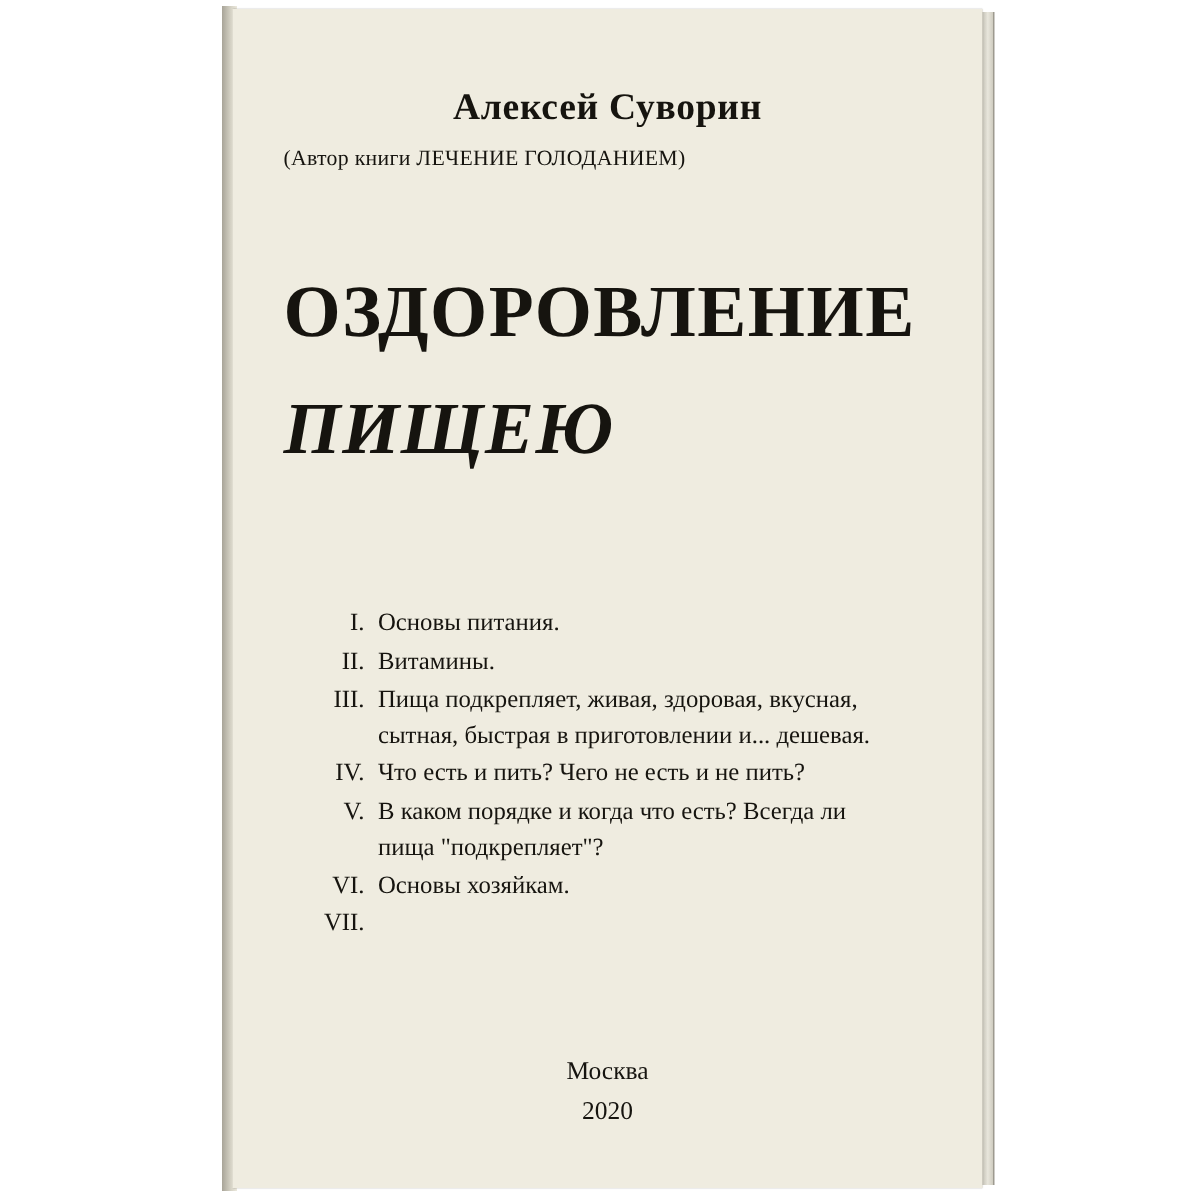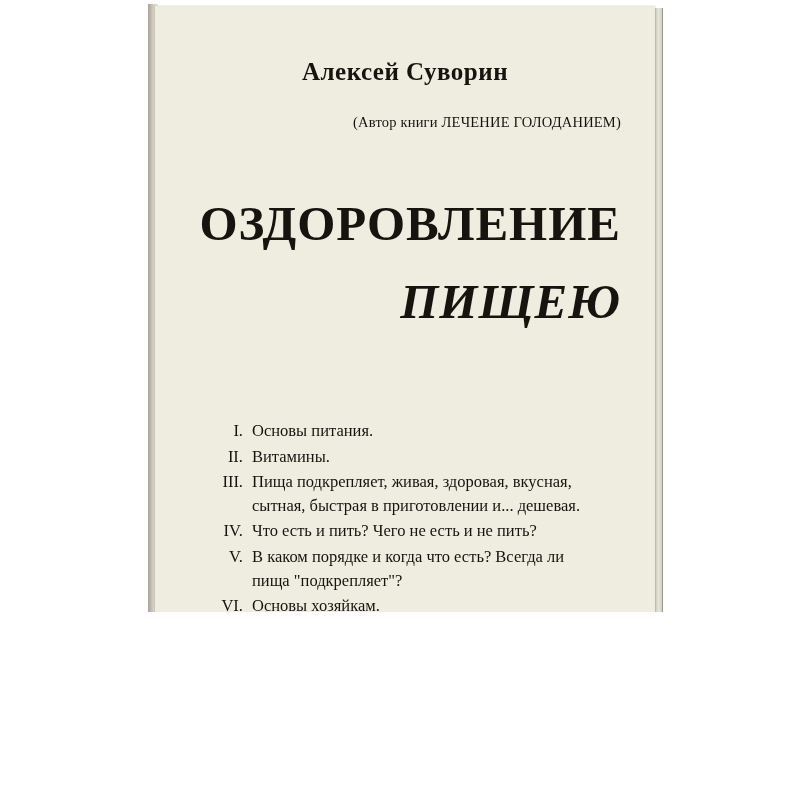--- a/index.html
+++ b/index.html
@@ -7,21 +7,21 @@
     padding: 0;
     width: 800px;
     height: 800px;
     background: #ffffff;
     font-family: "Liberation Serif", serif;
   }
 
   #scene {
     position: relative;
     width: 800px;
-    height: 612px;
+    height: 800px;
     background: #ffffff;
     overflow: hidden;
   }
 
   
   .book-edge {
     position: absolute;
     left: 648px;
     top: 8px;
     width: 14px;
@@ -63,28 +63,28 @@
 
   .author {
     text-align: center;
     font-weight: bold;
     font-size: 25px;
     letter-spacing: 0.5px;
     margin-top: 52px;
   }
 
   .author-note {
-    text-align: right;
+    text-align: left;
     font-size: 14.5px;
-    margin-top: 28px;
+    margin-top: 12px;
     letter-spacing: 0.2px;
   }
 
   .title {
-    text-align: right;
+    text-align: left;
     font-weight: bold;
     font-size: 49px;
     letter-spacing: 1px;
     line-height: 1.35;
     margin-top: 60px;
   }
 
   .title .line2 {
     display: block;
     margin-top: 12px;

